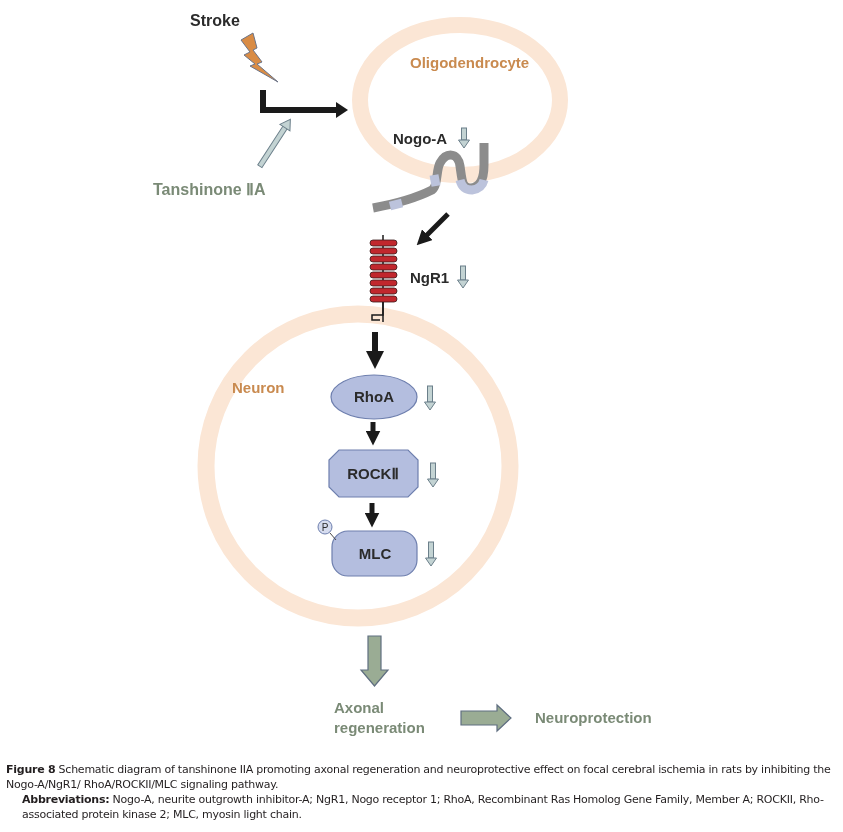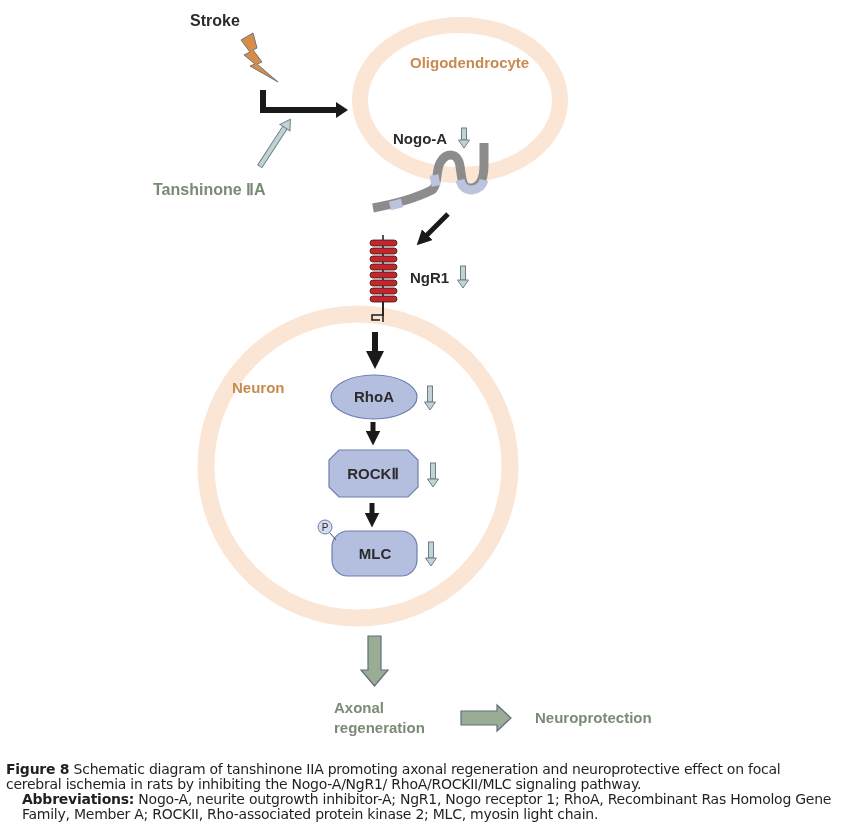--- a/index.html
+++ b/index.html
@@ -1,19 +1,19 @@
 <!DOCTYPE html>
 <html><head>
 <meta charset="utf-8">
 <style>
   html, body { margin: 0; padding: 0; background: #ffffff; }
   body { width: 843px; height: 832px; position: relative; overflow: hidden; font-family: "Liberation Sans", sans-serif; }
   #diagram { position: absolute; left: 0; top: 0; width: 843px; height: 760px; }
   .lbl { font-family: "Liberation Sans", sans-serif; font-weight: bold; }
-  .caption { position: absolute; left: 6px; width: 830px; font-family: "DejaVu Sans", sans-serif; font-size: 14px; line-height: 15px; color: #231f20; letter-spacing: -0.25px; }
+  .caption { position: absolute; left: 6px; width: 830px; font-family: "DejaVu Sans", sans-serif; font-size: 11px; line-height: 15px; color: #231f20; letter-spacing: -0.25px; }
   .caption b { font-weight: bold; }
   #cap-fig { top: 762px; }
   #cap-abbr { top: 792px; margin-left: 16px; }
 </style>
 </head>
 <body>
 
 <svg id="diagram" viewBox="0 0 843 760" xmlns="http://www.w3.org/2000/svg">
   <defs>
     <marker id="blackhead" viewBox="0 0 10 10" refX="5" refY="5" markerWidth="3" markerHeight="3" orient="auto">

